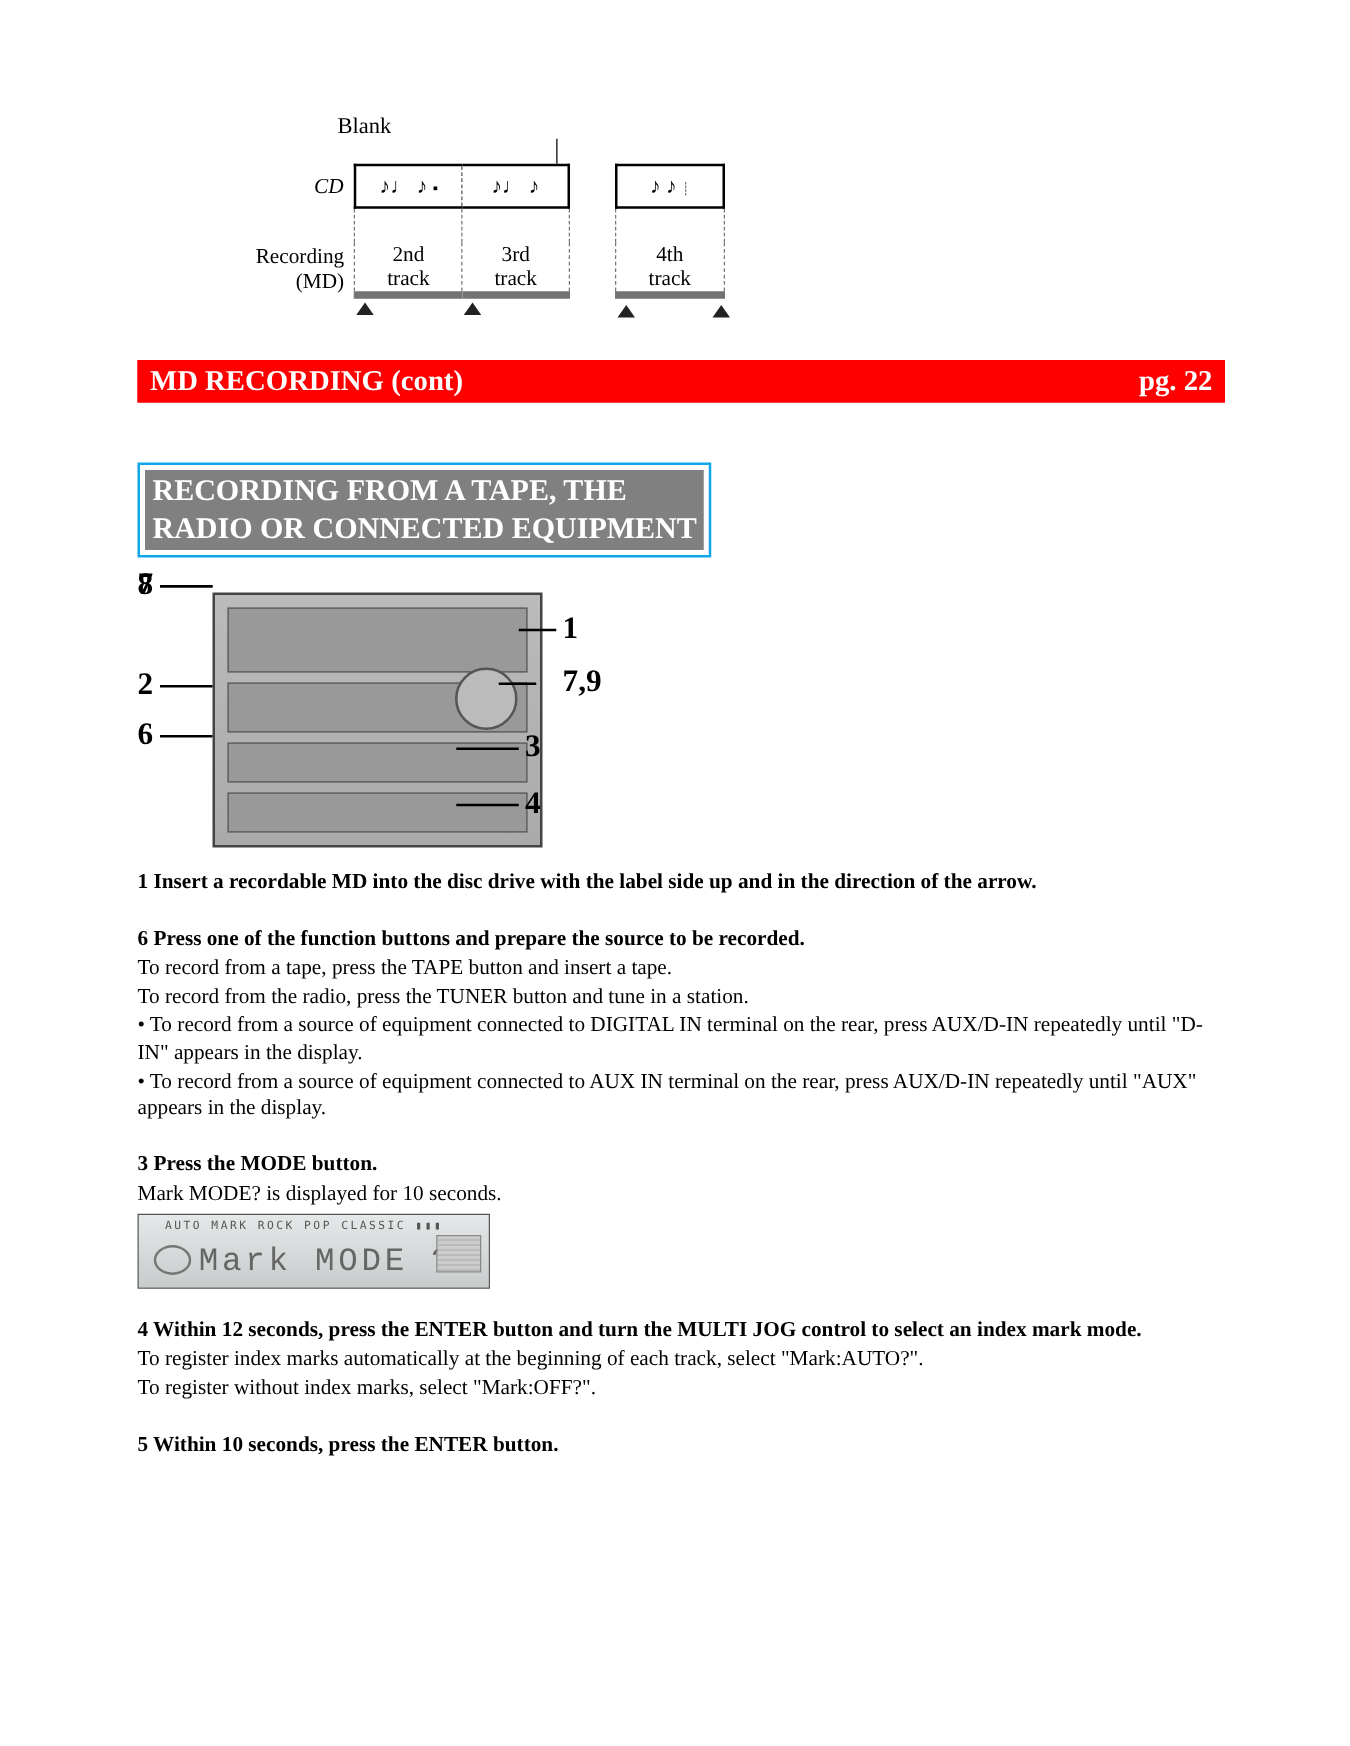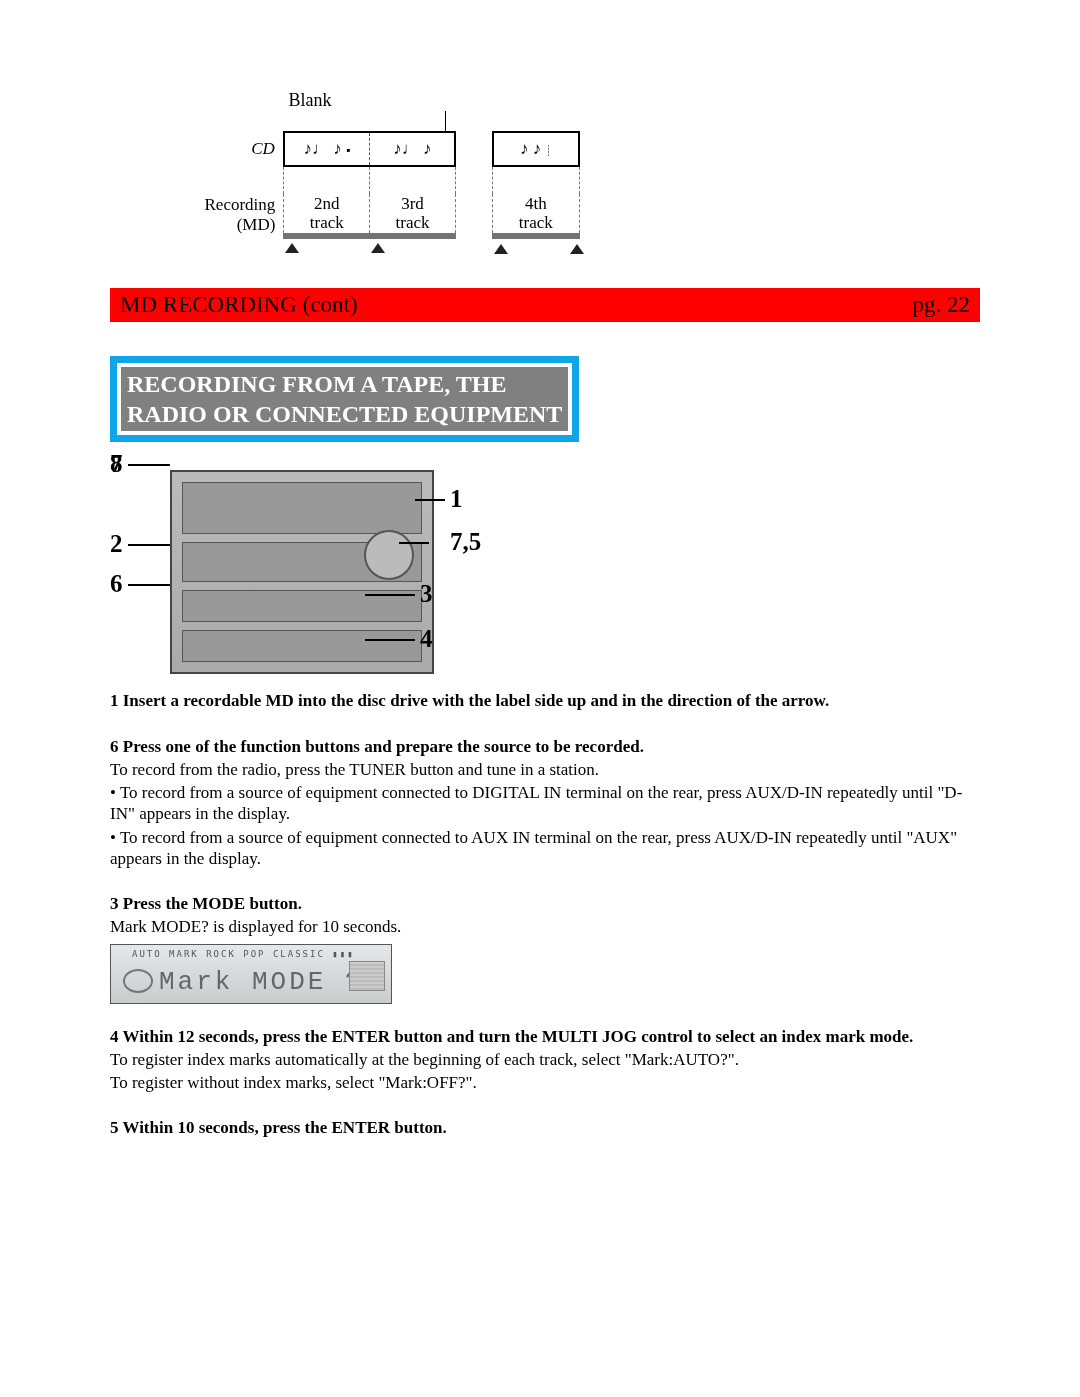--- a/index.html
+++ b/index.html
@@ -12,21 +12,21 @@
     width: 1080px;
   }
   .page {
     padding: 90px 100px 200px 110px;
   }
   .diagram-block {
     margin: 0 0 30px 70px;
     width: 400px;
   }
   .diag-top-label {
-    text-align: center;
+    text-align: left;
     font-size: 18px;
     margin-left: 90px;
     width: 80px;
   }
   .diag-table {
     border-collapse: collapse;
     width: 100%;
   }
   .diag-table td {
     font-size: 17px;
@@ -63,32 +63,32 @@
   .up-tri {
     display: inline-block;
     width: 0; height: 0;
     border-left: 7px solid transparent;
     border-right: 7px solid transparent;
     border-bottom: 10px solid #222;
   }
   .banner {
     border: 2px solid #f00;
     background: #f00;
-    color: #000000;
-    font-weight: normal;
+    color: #ffffff;
+    font-weight: bold;
     font-size: 23px;
     padding: 2px 8px;
     display: flex;
     justify-content: space-between;
     margin: 10px 0 30px 0;
   }
   .section-title-box {
-    border: 7px solid #0ea5e9;
+    border: 2px solid #0ea5e9;
     display: inline-block;
-    margin: 4px 0 8px 0;
+    margin: 18px 0 8px 0;
   }
   .section-title-inner {
     background: #808080;
     color: #fff;
     font-weight: bold;
     font-size: 24px;
     padding: 2px 6px;
     margin: 4px;
     line-height: 1.25;
   }
@@ -213,29 +213,30 @@
       <div class="panel" style="left:10px;top:158px;right:10px;height:30px;"></div>
       <div style="position:absolute;right:18px;top:58px;width:46px;height:46px;border:2px solid #555;border-radius:50%;background:#bbb;"></div>
     </div>
 
     <div class="callout" style="left:0;top:0;"><span>8</span><span class="line" style="left:18px;top:14px;width:42px;height:2px;"></span></div>
     <div class="callout" style="left:0;top:40;"><span>7</span><span class="line" style="left:18px;top:14px;width:42px;height:2px;"></span></div>
     <div class="callout" style="left:0;top:80px;"><span>2</span><span class="line" style="left:18px;top:14px;width:42px;height:2px;"></span></div>
     <div class="callout" style="left:0;top:120px;"><span>6</span><span class="line" style="left:18px;top:14px;width:42px;height:2px;"></span></div>
 
     <div class="callout" style="left:340px;top:35px;"><span class="line" style="right:18px;top:14px;width:30px;height:2px;"></span><span>1</span></div>
-    <div class="callout" style="left:340px;top:78px;"><span class="line" style="right:52px;top:14px;width:30px;height:2px;"></span><span>7,5</span></div>
+    <div class="callout" style="left:340px;top:78px;"><span class="line" style="right:52px;top:14px;width:30px;height:2px;"></span><span>7,9</span></div>
     <div class="callout" style="left:310px;top:130px;"><span class="line" style="right:18px;top:14px;width:50px;height:2px;"></span><span>3</span></div>
     <div class="callout" style="left:310px;top:175px;"><span class="line" style="right:18px;top:14px;width:50px;height:2px;"></span><span>4</span></div>
   </div>
 
   
   <p class="bold">1 Insert a recordable MD into the disc drive with the label side up and in the direction of the arrow.</p>
   <br>
   <p class="bold">6 Press one of the function buttons and prepare the source to be recorded.</p>
+  <p>To record from a tape, press the TAPE button and insert a tape.</p>
   <p>To record from the radio, press the TUNER button and tune in a station.</p>
   <p>• To record from a source of equipment connected to DIGITAL IN terminal on the rear, press AUX/D-IN repeatedly until "D-IN" appears in the display.</p>
   <p>• To record from a source of equipment connected to AUX IN terminal on the rear, press AUX/D-IN repeatedly until "AUX" appears in the display.</p>
   <br>
   <p class="bold">3 Press the MODE button.</p>
   <p>Mark MODE? is displayed for 10 seconds.</p>
 
   
   <div class="lcd">
     <div class="lcd-icons">AUTO MARK    ROCK  POP  CLASSIC  ▮▮▮</div>

